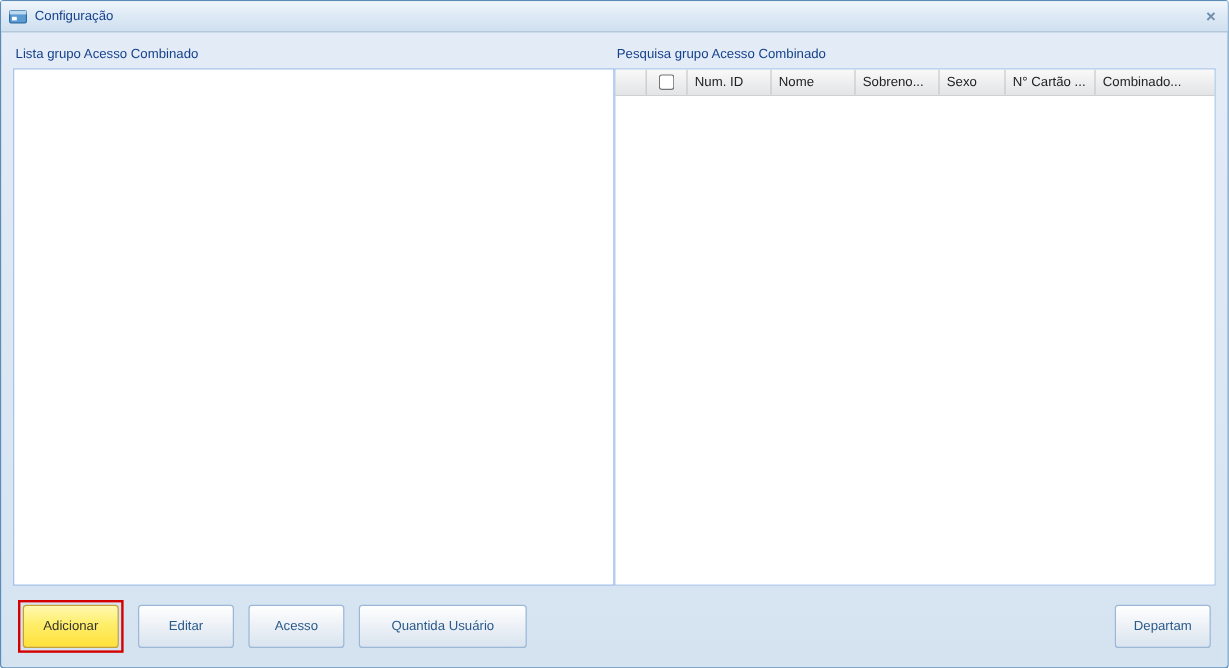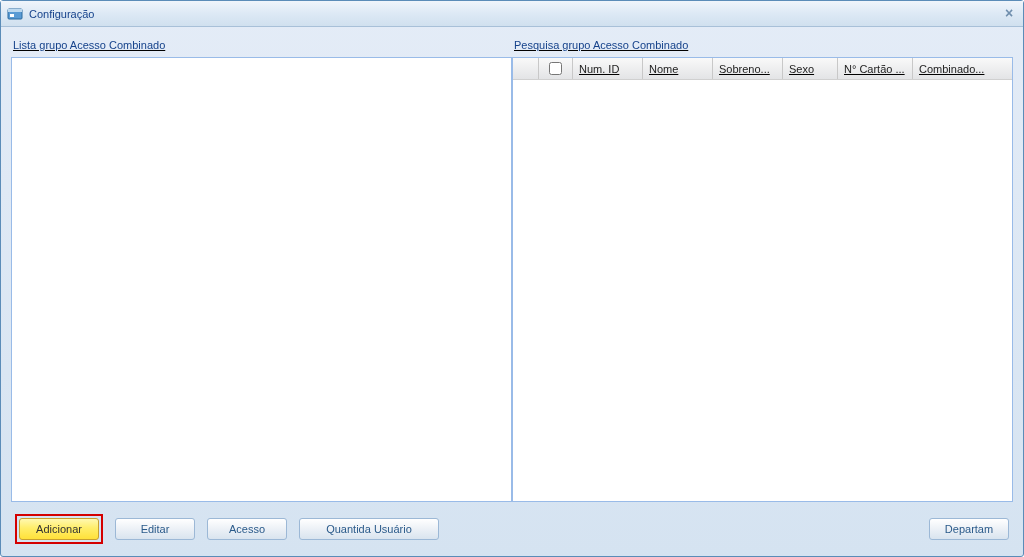--- a/index.html
+++ b/index.html
@@ -51,21 +51,20 @@
     .content {
       flex: 1;
       padding: 12px 10px 8px 10px;
       display: flex;
       flex-direction: column;
     }
     .panels {
       flex: 1;
       display: flex;
       margin-bottom: 12px;
-      text-decoration: underline;
     }
     .panel {
       flex: 1;
       display: flex;
       flex-direction: column;
     }
     .panel-label {
       color: #15428b;
       font-size: 11px;
       margin-bottom: 6px;
@@ -102,21 +101,21 @@
       width: 13px; height: 13px;
     }
     .grid-body { flex: 1; background: #fff; }
     .buttons {
       display: flex;
       gap: 12px;
       align-items: center;
       padding: 0 4px 4px 4px;
     }
     .btn {
-      height: 22px;
+      height: 36px;
       min-width: 80px;
       padding: 0 14px;
       background: linear-gradient(to bottom, #ffffff 0%, #eef2f7 45%, #d9e4ef 100%);
       border: 1px solid #9cb8d6;
       border-radius: 3px;
       color: #2a5a8a;
       font-size: 11px;
       display: inline-flex;
       align-items: center;
       justify-content: center;

